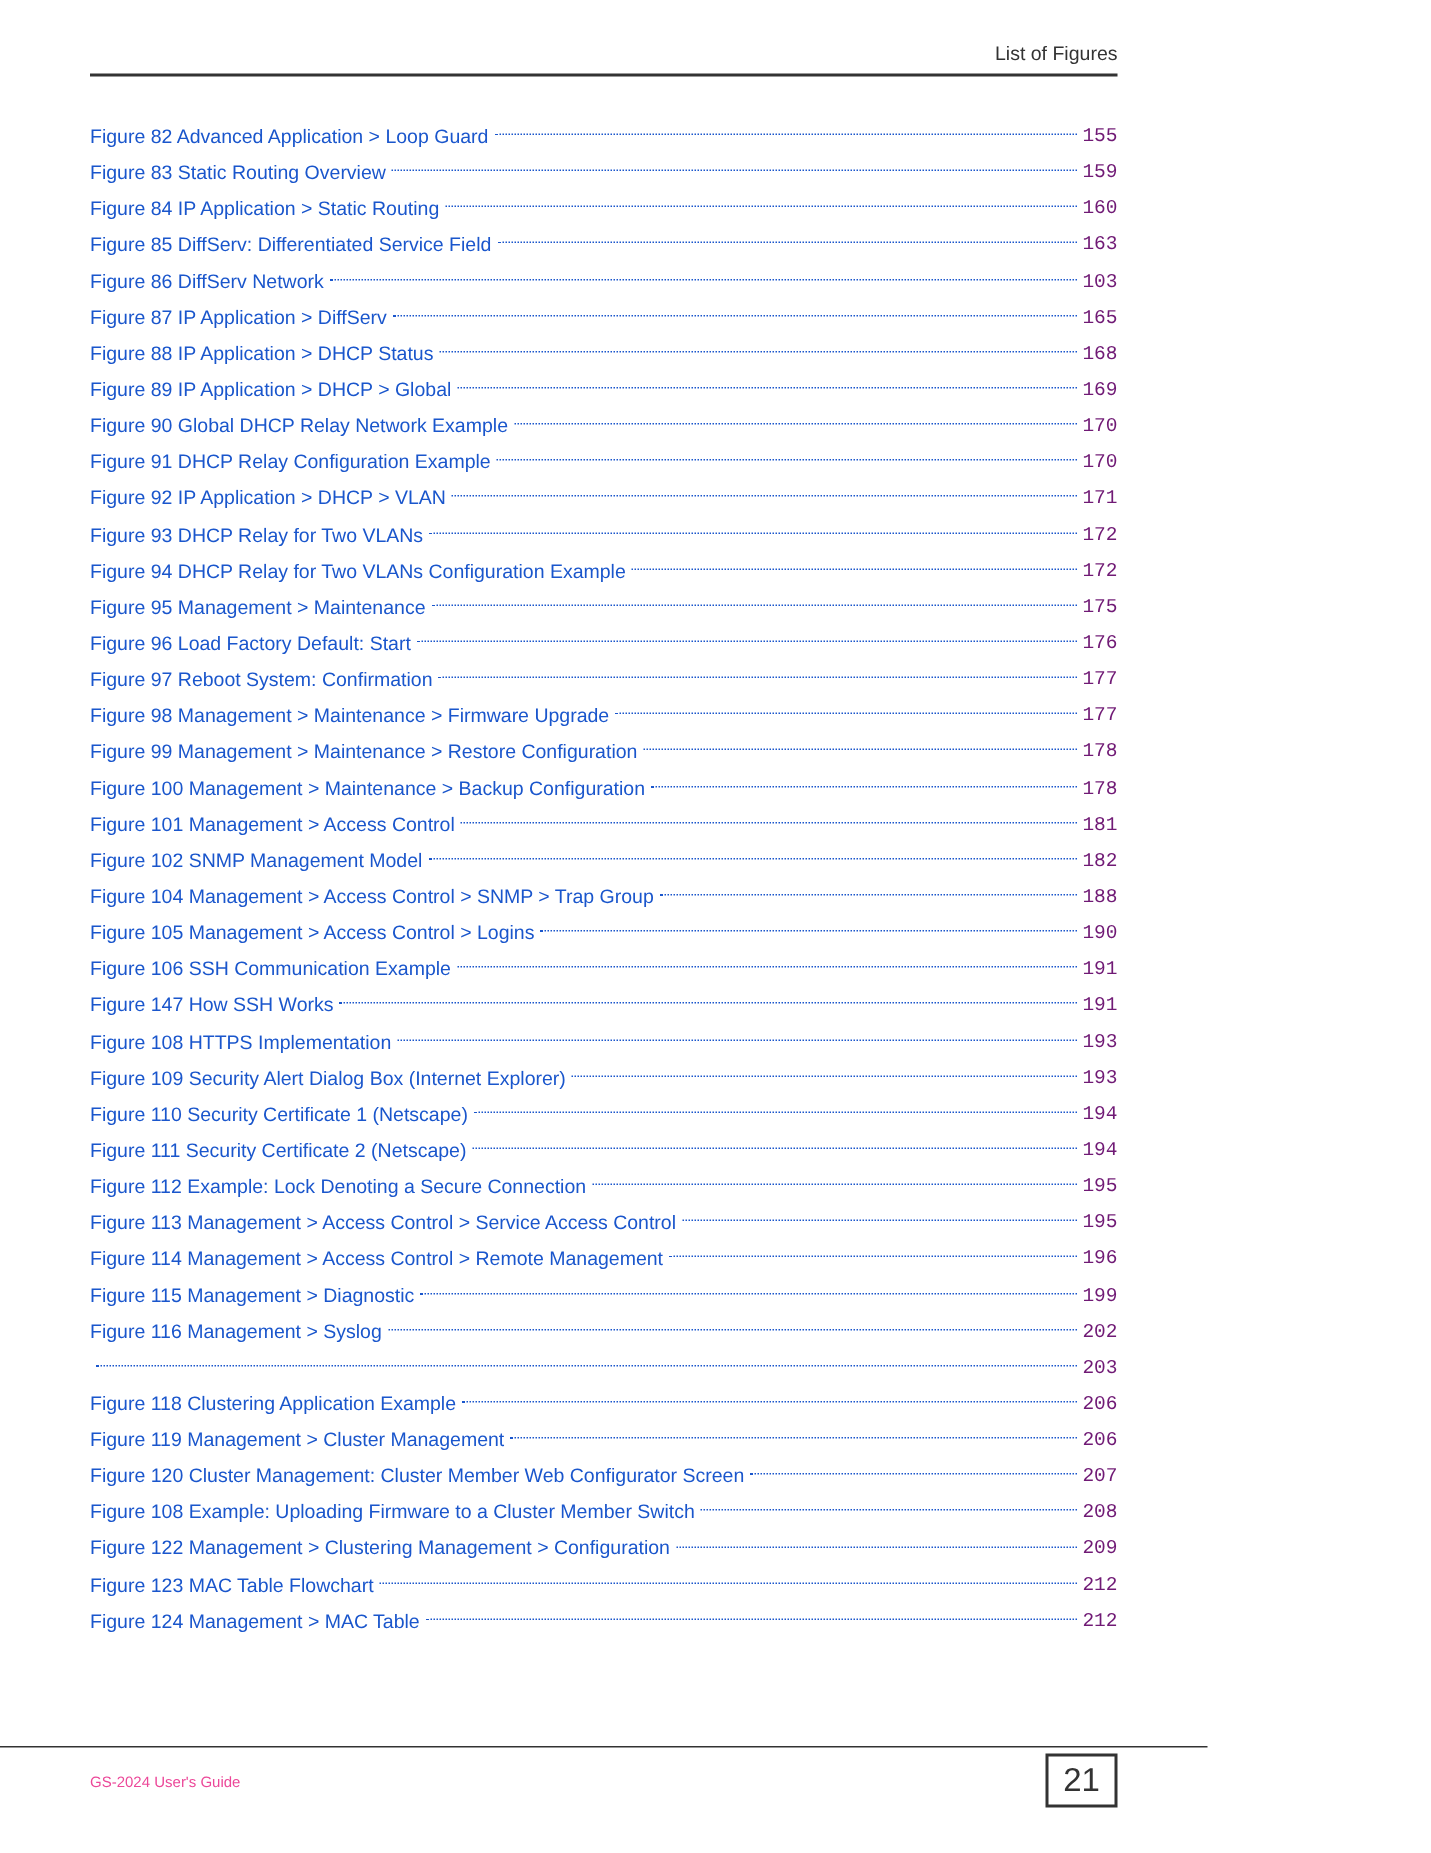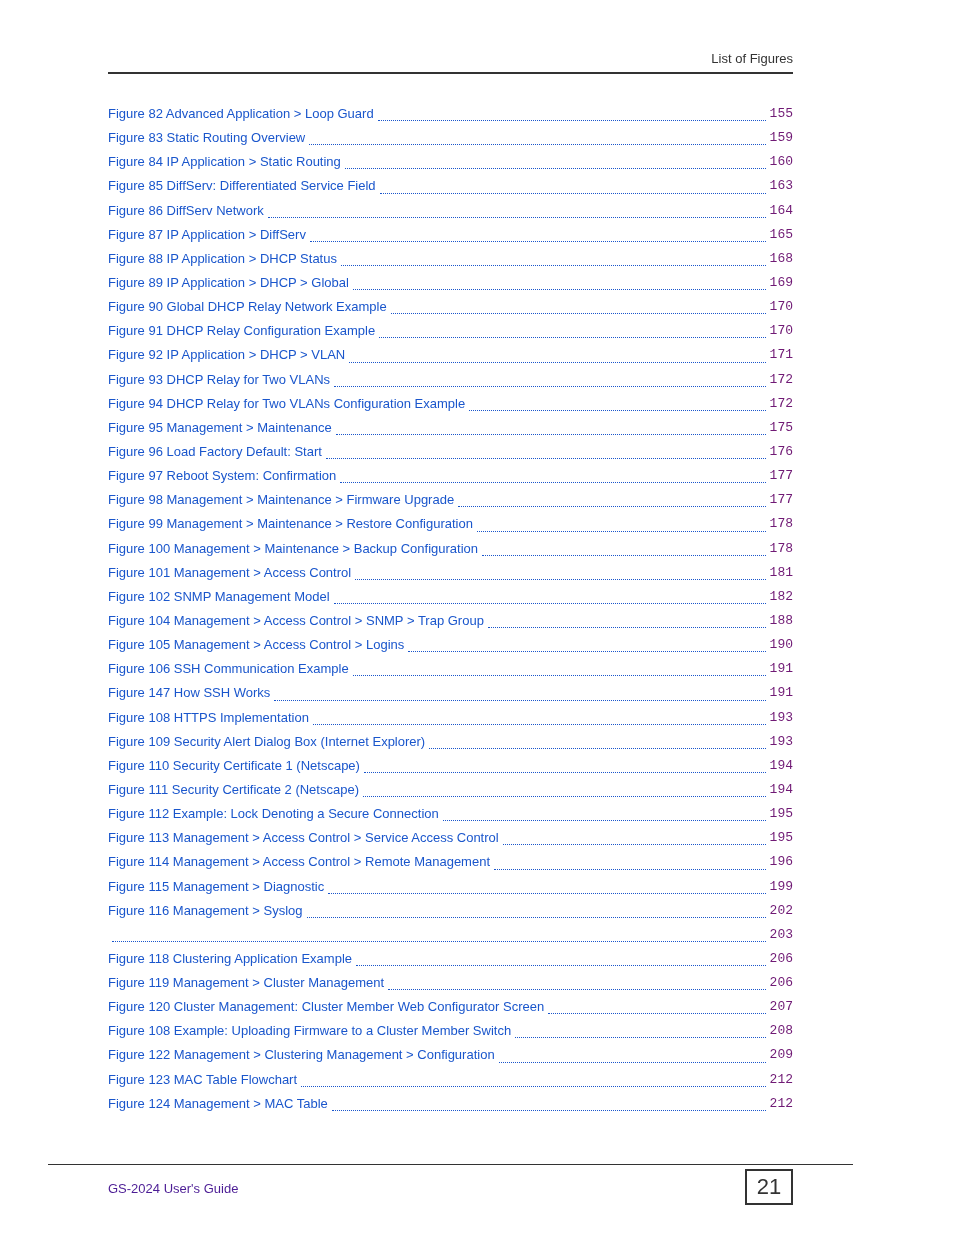--- a/index.html
+++ b/index.html
@@ -6,43 +6,42 @@
     body {
       font-family: Arial, sans-serif;
       background: #fff;
       width: 954px;
       min-height: 1235px;
       position: relative;
     }
     .page {
       width: 805px;
       min-height: 1235px;
-      padding: 51px 60px 80px 60px;
+      padding: 28px 60px 80px 60px;
       position: relative;
-      margin-left: 48px;
     }
     .header {
       display: flex;
       justify-content: flex-end;
       border-bottom: 2px solid #333;
       padding-bottom: 6px;
       margin-bottom: 30px;
     }
     .header-title {
       font-size: 13px;
       color: #333;
       font-weight: normal;
     }
     .toc-list {
       list-style: none;
       width: 100%;
     }
     .toc-item {
       display: flex;
-      align-items: flex-end;
+      align-items: center;
       margin-bottom: 4px;
       font-size: 13px;
       line-height: 1.55;
     }
     .toc-item a {
       color: #1a56cc;
       text-decoration: none;
       white-space: nowrap;
       flex-shrink: 0;
     }
@@ -62,22 +61,22 @@
       position: absolute;
       bottom: 30px;
       left: 0;
       right: 0;
       display: flex;
       align-items: center;
       padding: 0 60px;
       border-top: 1px solid #333;
     }
     .footer-left {
-      font-size: 13px;
-      color: #4c1d95;
+      font-size: 10px;
+      color: #ec4899;
       flex: 1;
       padding-top: 6px;
     }
     .footer-right {
       width: 48px;
       height: 36px;
       border: 2px solid #333;
       display: flex;
       align-items: center;
       justify-content: center;
@@ -112,21 +111,21 @@
         <span class="toc-page">160</span>
       </li>
       <li class="toc-item">
         <a href="#">Figure 85 DiffServ: Differentiated Service Field</a>
         <span class="toc-dots"></span>
         <span class="toc-page">163</span>
       </li>
       <li class="toc-item">
         <a href="#">Figure 86 DiffServ Network</a>
         <span class="toc-dots"></span>
-        <span class="toc-page">164</span>
+        <span class="toc-page">103</span>
       </li>
       <li class="toc-item">
         <a href="#">Figure 87 IP Application &gt; DiffServ</a>
         <span class="toc-dots"></span>
         <span class="toc-page">165</span>
       </li>
       <li class="toc-item">
         <a href="#">Figure 88 IP Application &gt; DHCP Status</a>
         <span class="toc-dots"></span>
         <span class="toc-page">168</span>

